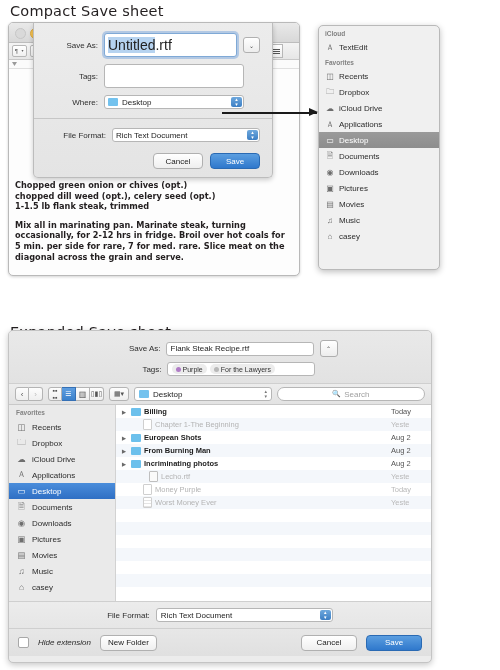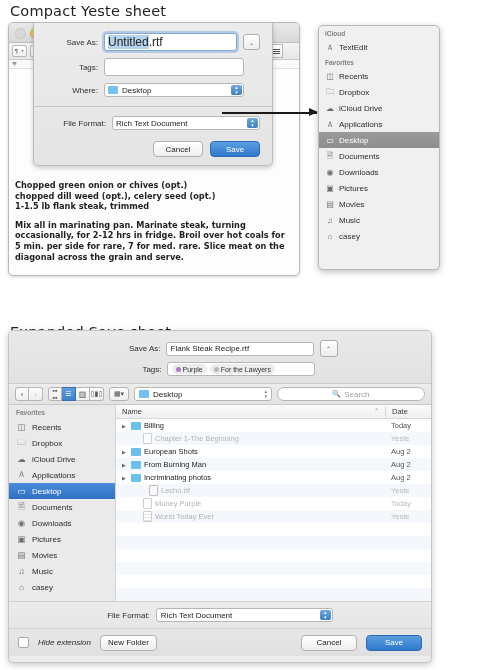--- a/index.html
+++ b/index.html
@@ -138,21 +138,21 @@
     box-shadow: 0 2px 5px rgba(0,0,0,.2);
     box-sizing:border-box;
   }
   .row { display:flex; align-items:center; margin-bottom:7px; }
   .rlabel {
     font-size:8px; color:#2e2e2e; text-align:right; padding-right:6px;
     flex:0 0 auto; font-weight:400;
   }
   .field {
     background:#fff; border:1px solid #b6b6b6; border-radius:3px;
-    height:18px; font-size:12px; color:#222;
+    height:24px; font-size:14px; color:#222;
     display:flex; align-items:center; padding:0 3px; box-sizing:border-box;
   }
   .field.focus { border:1px solid #7fa9d6; box-shadow:0 0 0 2px rgba(110,160,220,.45); }
   .sel-text { background:#b6d3f0; }
   .disclose {
     width:16px;height:14px;margin-left:6px;
     background:linear-gradient(#ffffff,#ededed);
     border:1px solid #b0b0b0;border-radius:3px;
     display:flex;align-items:center;justify-content:center;
     font-size:6px;color:#444;
@@ -304,21 +304,21 @@
     border-bottom:1px solid #d6d6d6;display:flex;align-items:center;
     font-size:7.5px;color:#3a3a3a;
   }
   .fl-head .c-name{flex:1 1 auto;padding-left:6px;position:relative;}
   .fl-head .sortarrow{position:absolute;right:6px;top:0;font-size:6px;color:#777;}
   .fl-head .c-date{width:46px;border-left:1px solid #d6d6d6;padding-left:6px;box-sizing:border-box;}
   .fl-row{display:flex;height:13px;align-items:center;font-size:7.5px;}
   .fl-row.alt{background:#f4f7fb;}
   .fl-name{flex:1 1 auto;display:flex;align-items:center;gap:3px;padding-left:6px;color:#1d1d1d;}
   .fl-name.dim{color:#b4b4b4;}
-  .fl-name.bold{font-weight:400;}
+  .fl-name.bold{font-weight:700;}
   .fl-date{width:46px;padding-left:6px;box-sizing:border-box;color:#555;overflow:hidden;white-space:nowrap;}
   .fl-date.dim{color:#b9b9b9;}
   .tri{width:6px;font-size:5px;color:#6a6a6a;flex:0 0 auto;}
   .tri.empty{color:transparent;}
   .f-folder{width:10px;height:8px;background:#6cc0ec;border-radius:1px;flex:0 0 auto;}
   .f-doc{width:7px;height:9px;background:#fff;border:1px solid #cfcfcf;border-radius:1px;flex:0 0 auto;}
   .f-doc.rtf{border-color:#bfbfbf;background:#fafafa;}
   .f-doc.lines{background:repeating-linear-gradient(#fff,#fff 2px,#e4e4e4 2px,#e4e4e4 3px);}
 
   
@@ -339,21 +339,21 @@
   }
   .chk{width:9px;height:9px;border:1px solid #a8a8a8;background:#fff;border-radius:2px;}
   .chk-label{font-size:8px;color:#2b2b2b;font-style:italic;}
   .spacer{flex:1 1 auto;}
 </style>
 </head>
 <body>
 
 <div class="page">
 
-  <div class="caption" style="left:10px; top:3px;">Compact Yeste sheet</div>
+  <div class="caption" style="left:10px; top:3px;">Compact Save sheet</div>
 
   <div class="win" style="left:8px; top:22px; width:290px; height:252px;">
 
     <div class="titlebar">
       <div class="lights">
         <span class="light l-red"></span>
         <span class="light l-yellow"></span>
         <span class="light l-green"></span>
       </div>
       <div class="win-title">
@@ -643,29 +643,20 @@
               <span class="sb-ic">♫</span>
               <span>Music</span>
             </div>
             <div class="sb-item">
               <span class="sb-ic">⌂</span>
               <span>casey</span>
             </div>
           </div>
       </div>
       <div class="filelist">
-        <div class="fl-head">
-          <div class="c-name">
-            <span>Name</span>
-            <span class="sortarrow">⌃</span>
-          </div>
-          <div class="c-date">
-            <span>Date</span>
-          </div>
-        </div>
         <div id="exp-file-rows">
             <div class="fl-row">
               <div class="fl-name bold" style="padding-left: 6px;">
                 <span class="tri">▶</span>
                 <span class="f-folder"></span>
                 <span>Billing</span>
               </div>
               <div class="fl-date">Today</div>
             </div>
             <div class="fl-row alt">
@@ -713,21 +704,21 @@
                 <span class="tri empty">▶</span>
                 <span class="f-doc"></span>
                 <span>Money Purple</span>
               </div>
               <div class="fl-date dim">Today</div>
             </div>
             <div class="fl-row alt">
               <div class="fl-name dim" style="padding-left: 18px;">
                 <span class="tri empty">▶</span>
                 <span class="f-doc lines"></span>
-                <span>Worst Today Ever</span>
+                <span>Worst Money Ever</span>
               </div>
               <div class="fl-date dim">Yeste</div>
             </div>
             <div class="fl-row">
               <div class="fl-name"></div>
               <div class="fl-date"></div>
             </div>
             <div class="fl-row alt">
               <div class="fl-name"></div>
               <div class="fl-date"></div>

